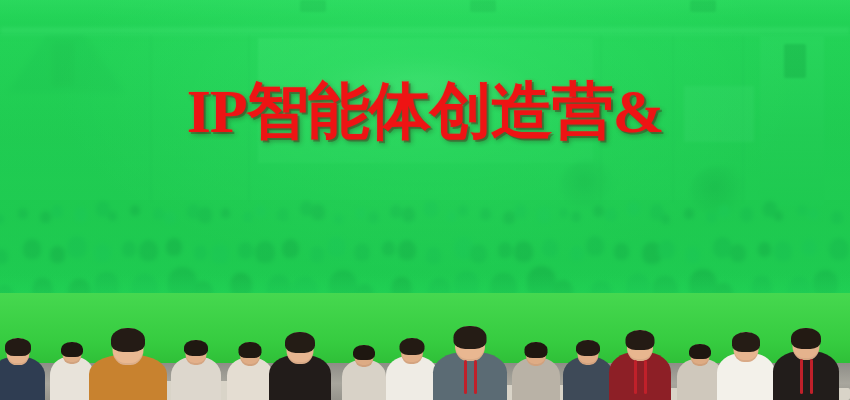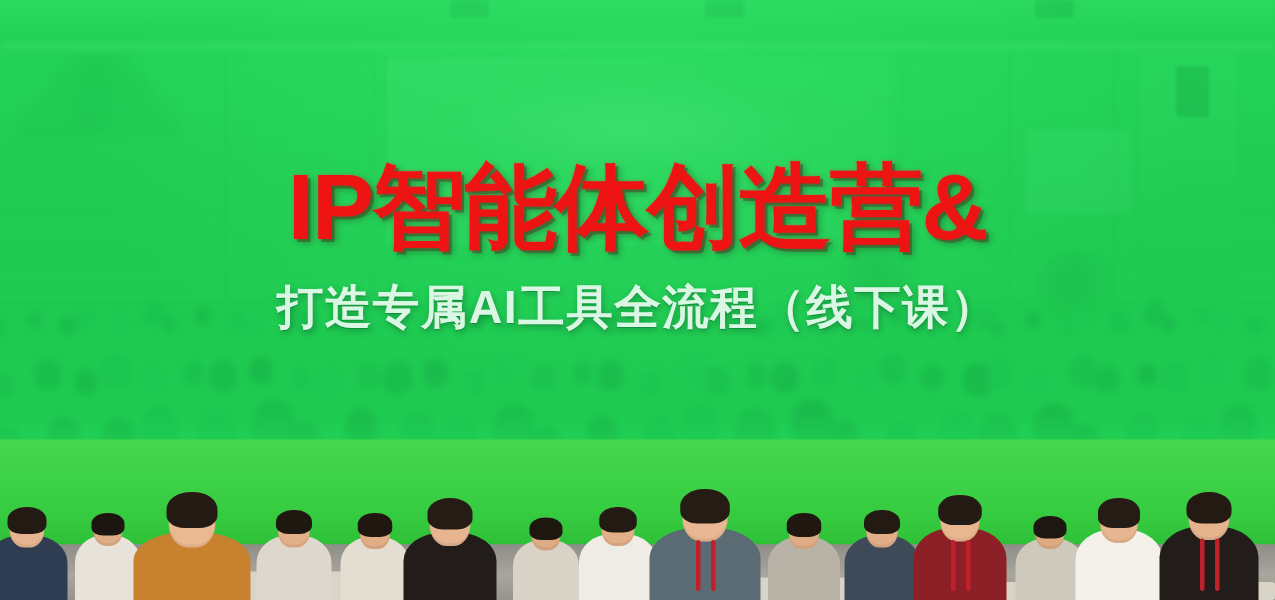--- a/index.html
+++ b/index.html
@@ -162,21 +162,21 @@
     font-weight:bold;
     font-size:62px;
     line-height:70px;
     letter-spacing:-1px;
     white-space:nowrap;
     text-shadow:
       2px 2px 0 rgba(80,15,15,.32),
       3px 3px 5px rgba(40,10,10,.30),
       0 0 2px rgba(255,70,70,.5);
   }
-  .title-line.l1{margin-top:104px;}
+  .title-line.l1{margin-top:76px;font-family:Liberation Serif, serif;}
   .title-line.l2{margin-top:2px;}
   .subtitle{
     margin-top:12px;
     color:#d9f7e2;
     font-weight:bold;
     font-size:31px;
     line-height:38px;
     letter-spacing:1px;
     white-space:nowrap;
     text-shadow:
@@ -424,16 +424,15 @@
           <span class="hd" style="top:0;width:27px;height:31.9px;background:#e5b38d;box-shadow:inset 0 -2px 0 rgba(0,0,0,.06)"></span>
           <span class="hd" style="top:0;width:30px;height:21.1px;background:#231a13;border-radius:48% 48% 35% 35%"></span>
           <span class="lanyard" style="left:27px;top:31px;height:35px"></span>
           <span class="lanyard" style="left:37px;top:31px;height:35px"></span>
         </span>
       </div>
   </div>
 
   <div class="headline">
     <div class="title-line l1">IP智能体创造营&amp;</div>
-    <div class="subtitle">打造专属AI工具全流程（线下课）</div>
   </div>
 
 </div>
 
 </body></html>

